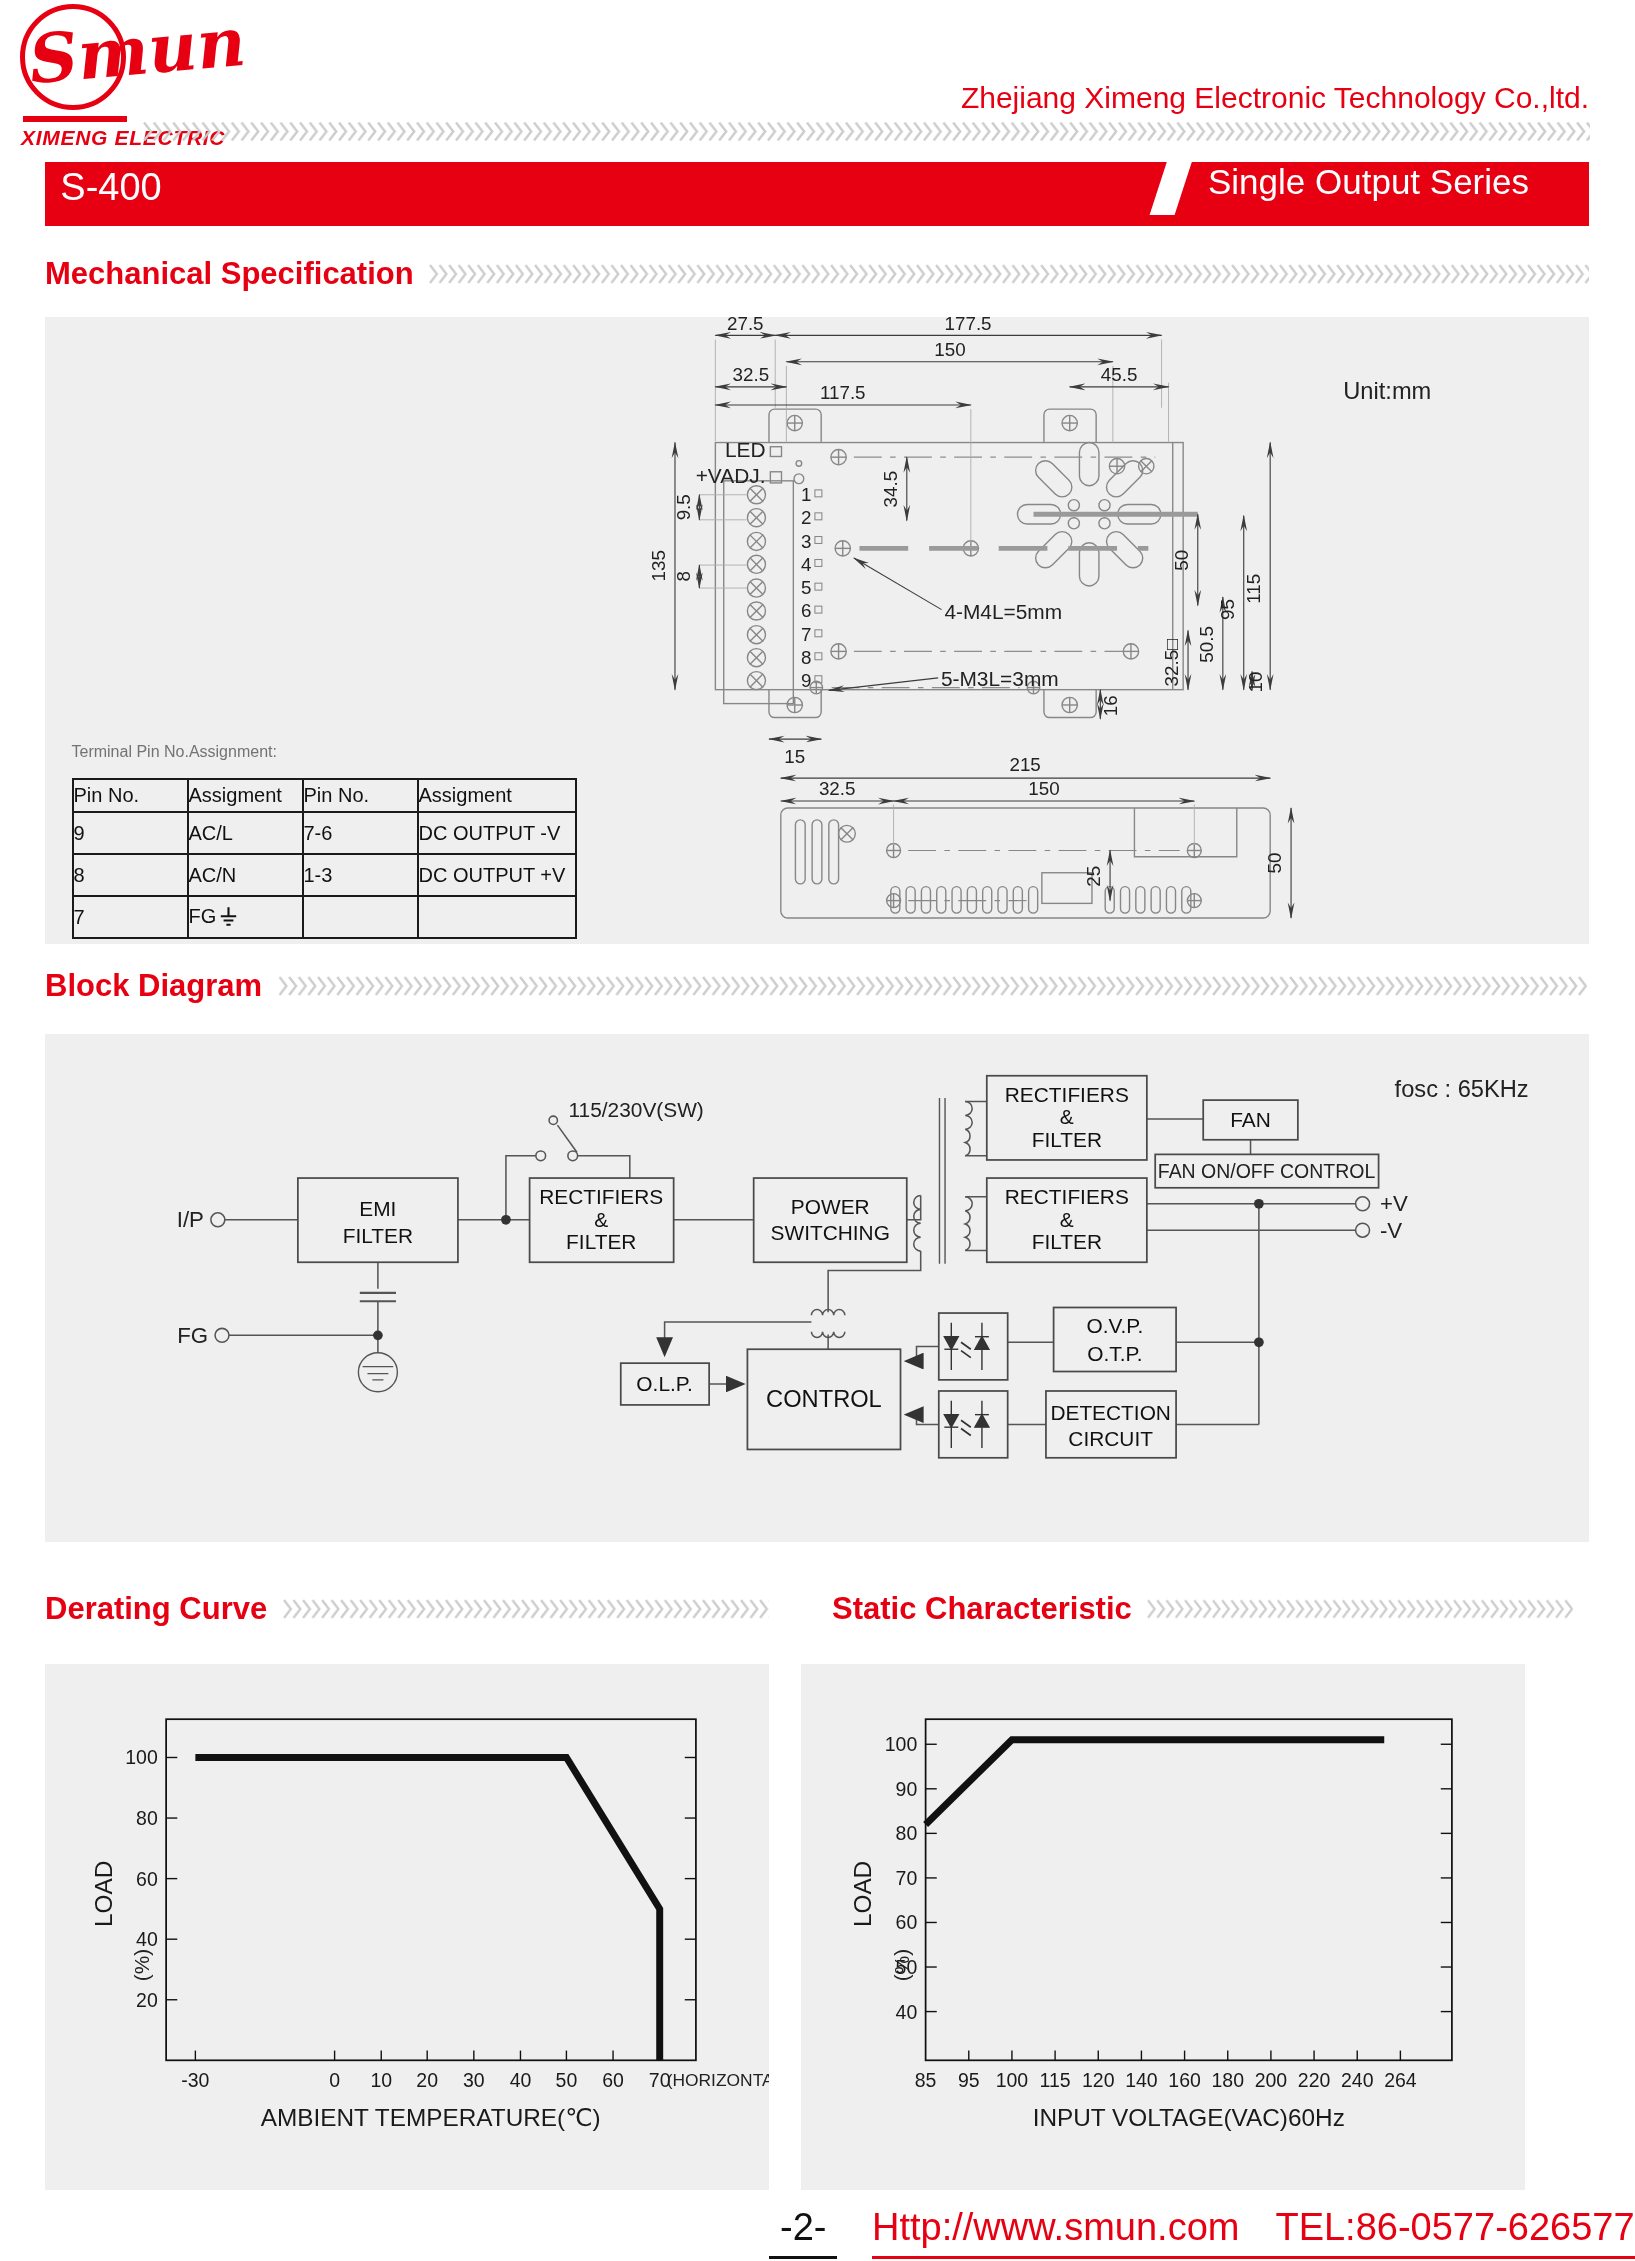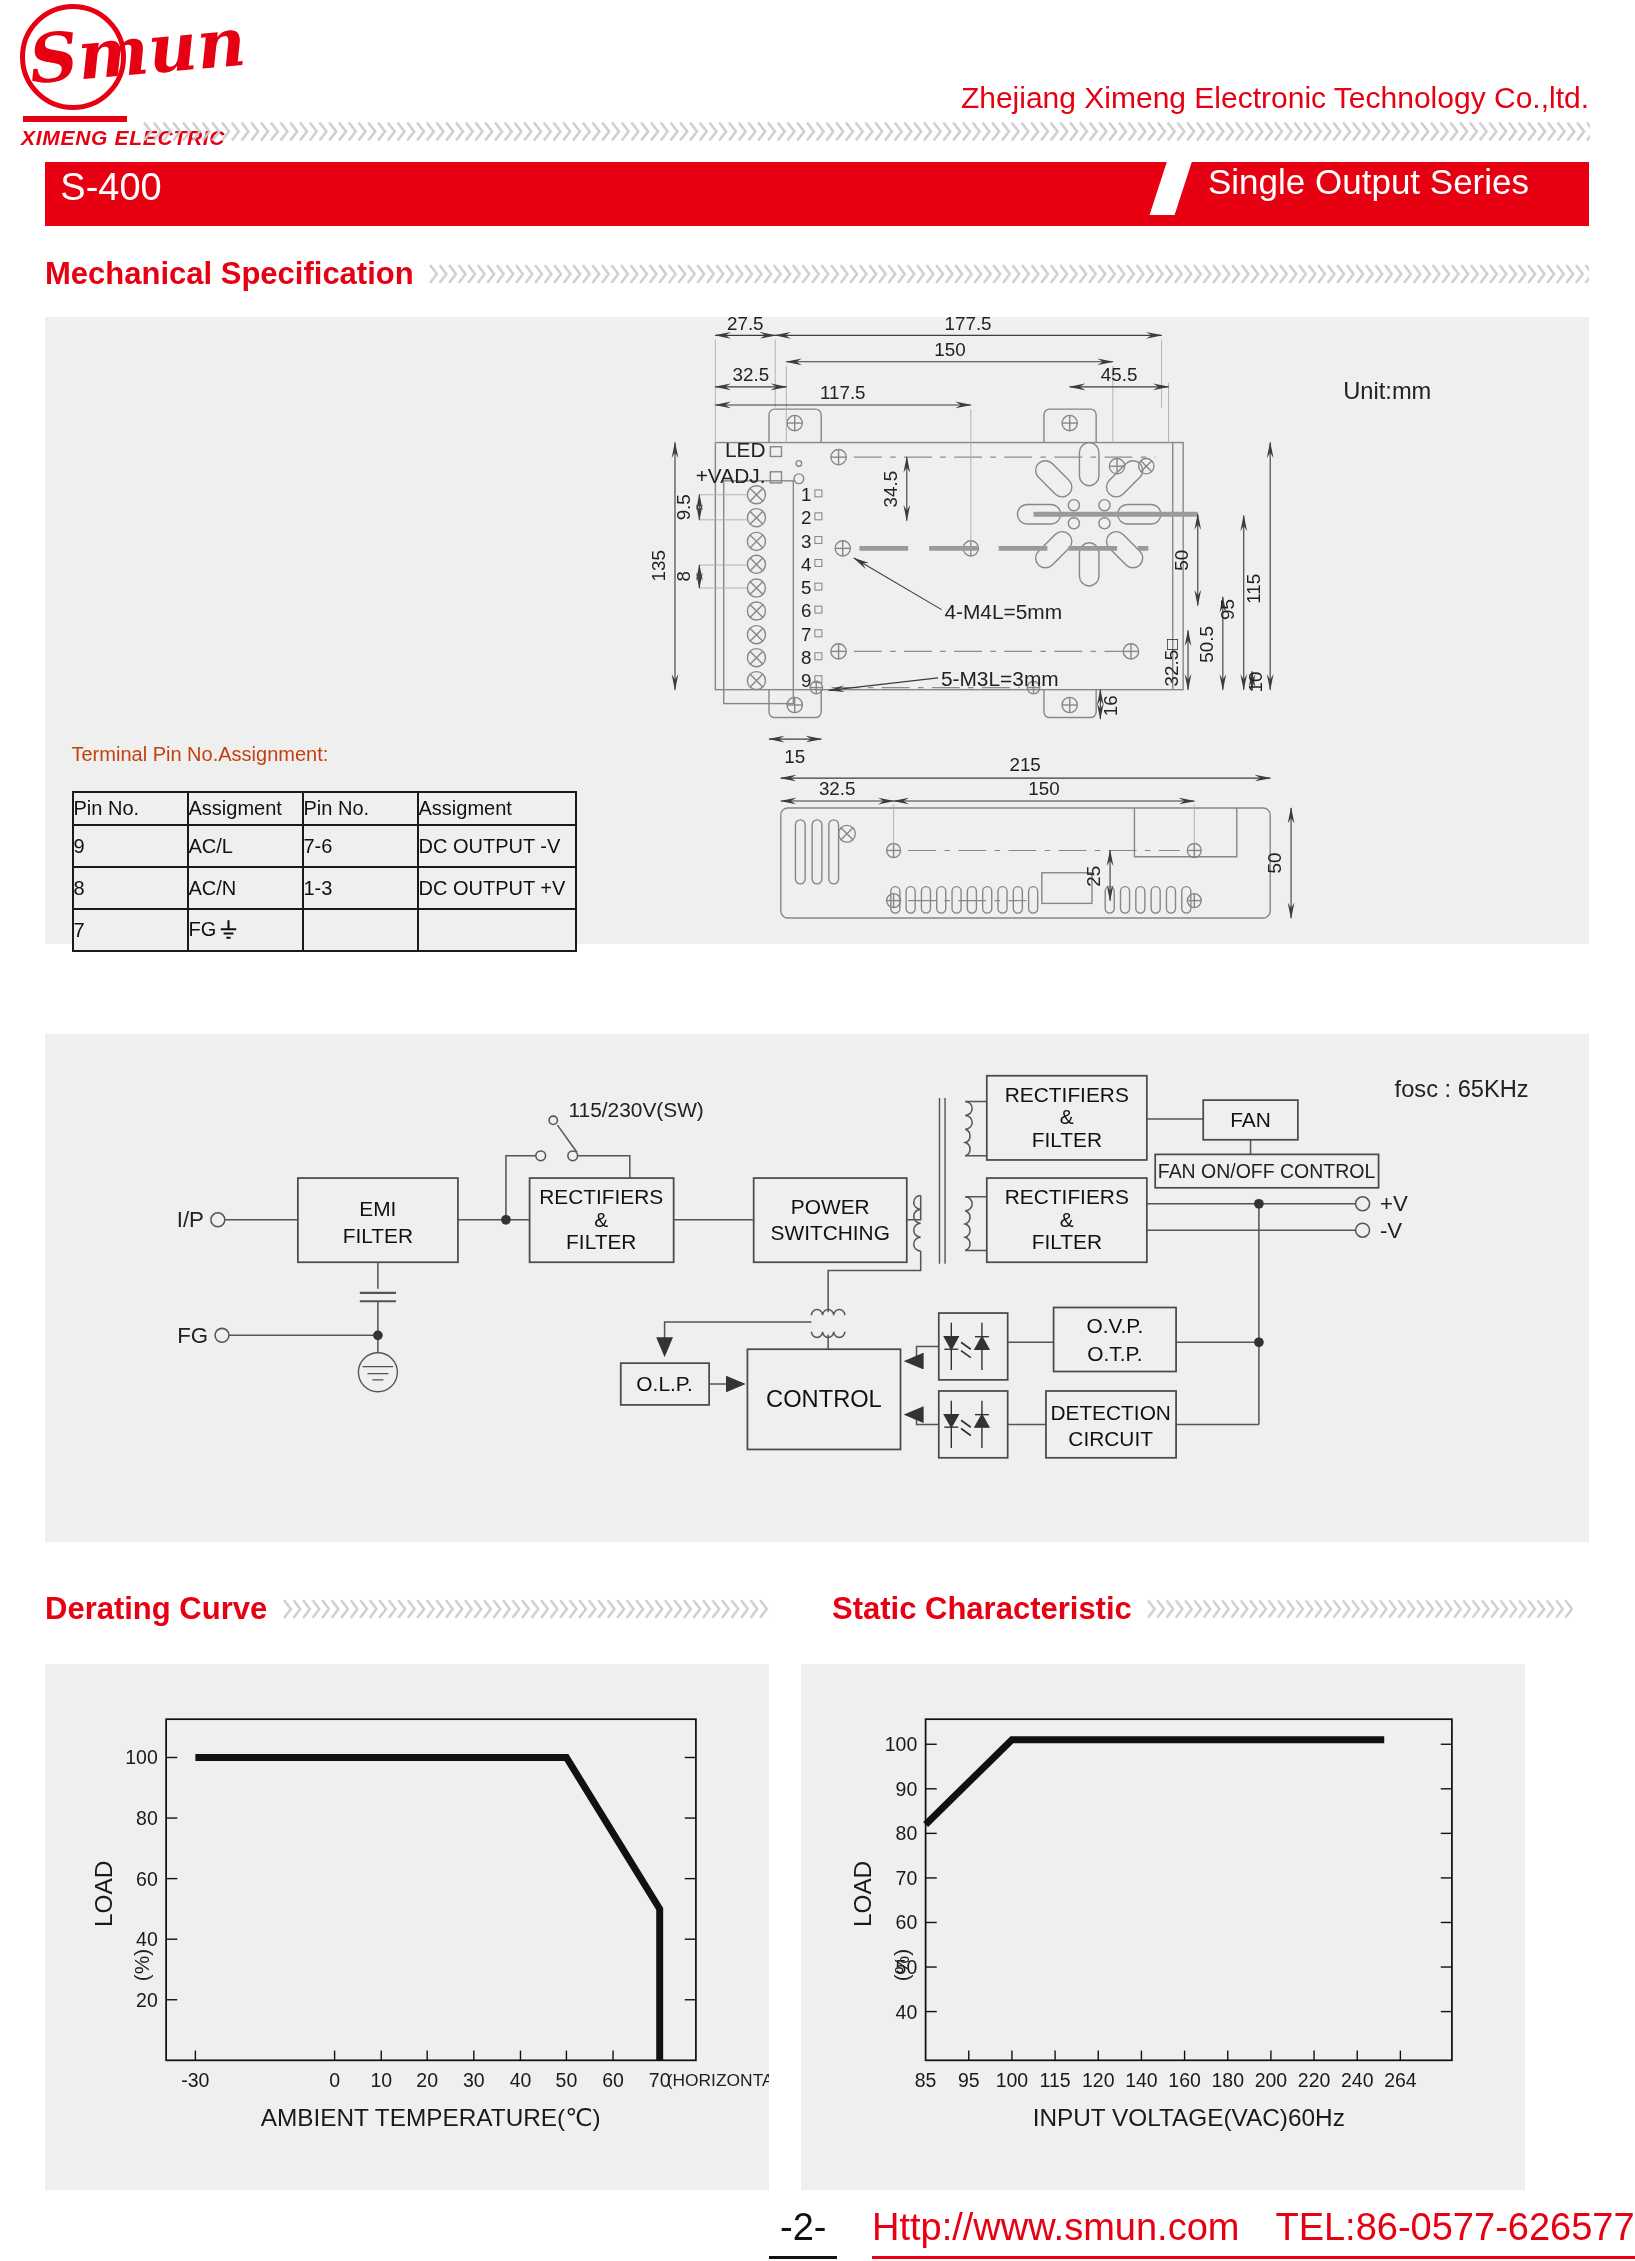--- a/index.html
+++ b/index.html
@@ -20,21 +20,21 @@
   .banner{position:absolute;left:45px;top:162px;width:1544px;height:64px;background:#e60012}
   .banner .model{position:absolute;left:15.3px;top:3.5px;font-size:38px;color:#fff}
   .banner .slash{position:absolute;left:1114px;top:-4.9px;width:25px;height:58px;background:#fff;transform:skewX(-18deg)}
   .banner .series{position:absolute;left:1163px;top:0;font-size:35px;color:#fff;white-space:nowrap}
   
   .sec-head{position:absolute;display:flex;align-items:center;gap:15.3px}
   .sec-title{font-size:31px;font-weight:700;color:#e60012;white-space:nowrap}
   .chev{flex:1;height:22px}
   
   .pin-tbl-wrap{position:absolute;left:26.5px;top:426px}
-  .pin-tbl-title{font-size:20px;color:#c2410c;margin-bottom:25px}
+  .pin-tbl-title{font-size:16px;color:#737373;margin-bottom:17px}
   table.pin-table{border-collapse:collapse;table-layout:fixed;width:503px;background:#efefef}
   table.pin-table th,table.pin-table td{border:2.1px solid #1a1a1a;text-align:left;vertical-align:middle;
       font-size:20px;font-weight:400;color:#111;height:42px;padding:0}
   table.pin-table tr.hdr th{height:33px}
   .gcell{display:inline-flex;align-items:flex-start;gap:1.4px}
   
   svg text{font-family:"Liberation Sans","DejaVu Sans",sans-serif;fill:#222}
   .dimtxt{font-size:27px}
   .notetxt{font-size:30px}
   .blktxt{font-size:30px;fill:#111}
@@ -461,20 +461,31 @@
                 </span>
           </td>
           <td></td>
           <td></td>
         </tr>
       </tbody>
         </table>
     </div>
   </div>
 
+  <div class="sec-head" style="left:45px;top:968px;width:1544px">
+    <span class="sec-title">Block Diagram</span>
+    <svg class="chev" viewBox="0 0 1903.41 32" width="1325" height="22">
+      <defs>
+          <pattern id="p2" width="14" height="32" patternUnits="userSpaceOnUse">
+        <path d="M1.5 3 L11.5 16 L1.5 29" stroke="#cdcdcd" stroke-width="3.5" fill="none"></path>
+      </pattern>
+        </defs>
+      <rect width="100%" height="100%" fill="url(#p2)"></rect>
+    </svg>
+  </div>
 
   <div class="panel" style="left:45px;top:1034px;width:1544px;height:508px">
     <svg width="1544" height="508" viewBox="0 0 2218 730">
       <defs>
         <marker id="ar" markerWidth="13" markerHeight="11" refX="11" refY="5.5" orient="auto">
           <path d="M0 0 L13 5.5 L0 11 Z" fill="#333"></path>
         </marker>
       </defs>
 
       <g stroke="#555" stroke-width="2.2" fill="none">

